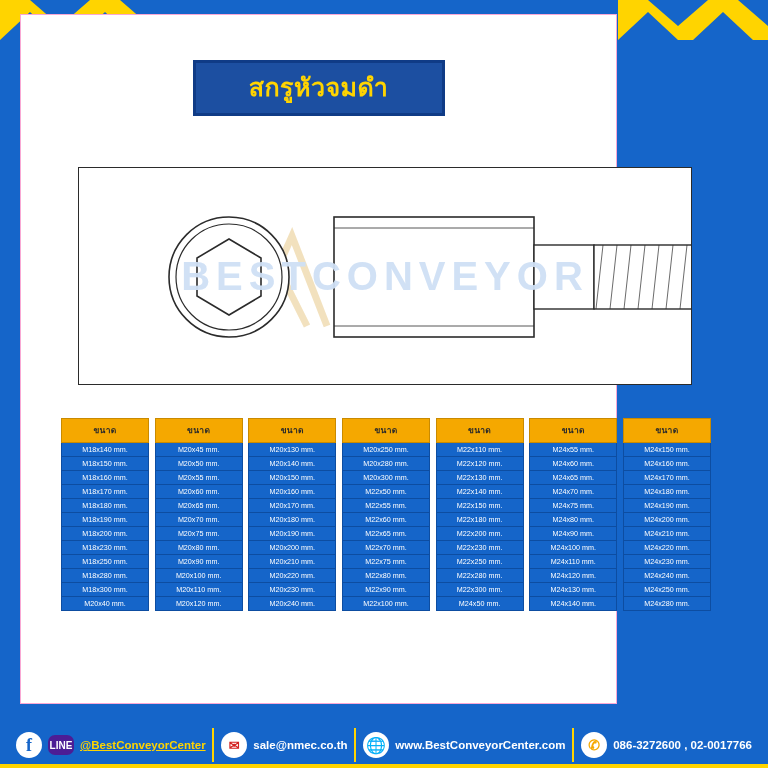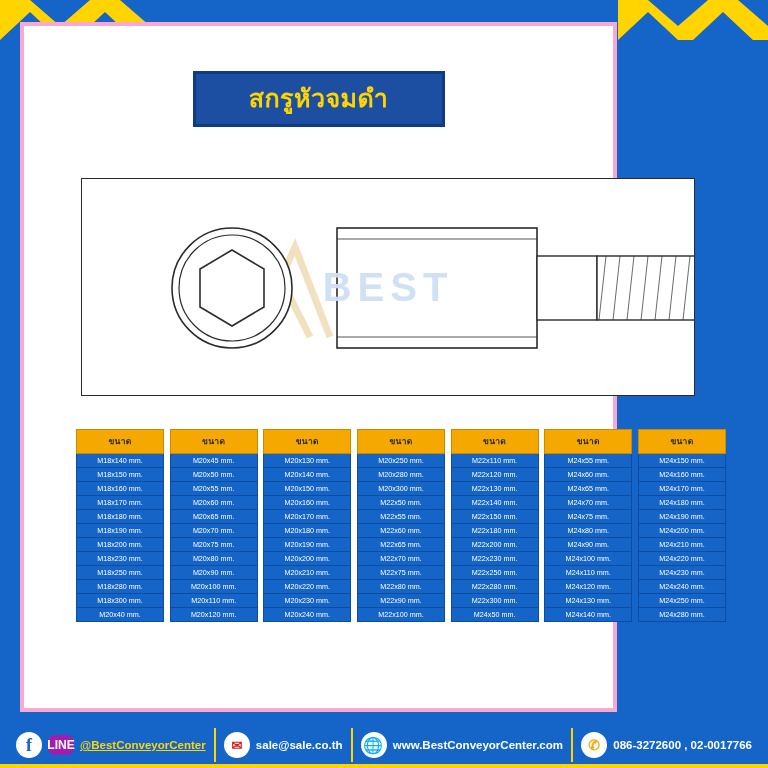--- a/index.html
+++ b/index.html
@@ -16,24 +16,24 @@
   .corner { position:absolute; width:150px; height:40px; overflow:hidden; }
   .corner svg { display:block; }
   .c-tl { top:0; left:0; }
   .c-tr { top:0; right:0; }
   .c-bl { bottom:0; left:0; }
   .c-br { bottom:0; right:0; }
 
   
   .page {
     position:absolute;
-    left:20px; top:22px;
+    left:20px; top:14px;
     width:597px; height:690px;
     background:#ffffff;
-    border:4px solid #f9a8d4;
+    border:1px solid #f9a8d4;
   }
 
   
   .title-banner {
     position:absolute;
     left:50%; transform:translateX(-50%);
     top:45px;
     width:252px;
     background:#1c4fa1;
     border:3px solid #0f3b86;
@@ -78,21 +78,20 @@
     opacity:.55;
   }
 
   
   .tables {
     position:absolute;
     left:40px; top:403px;
     width:650px;
     display:flex;
     justify-content:space-between;
-    margin-left:12px;
   }
   .tbl { width:88px; }
   .tbl .head {
     background:#f5a800;
     border:1px solid #c98a00;
     color:#2a2a2a;
     font-size:8.5px;
     font-weight:bold;
     text-align:center;
     padding:4px 0 5px 0;
@@ -140,21 +139,21 @@
   .f-sep {
     width:2px; height:34px; background:#ffd400;
   }
   .icon-circle {
     width:26px; height:26px; border-radius:50%;
     display:flex; align-items:center; justify-content:center;
     font-size:14px; font-weight:bold;
     color:#1565c9; background:#ffffff;
   }
   .ic-fb { background:#ffffff; color:#1565c9; font-family:"Liberation Serif", serif; font-size:18px;}
-  .ic-line { background:#a21caf; color:#ffffff; font-size:12px; border-radius:7px; width:26px; height:20px;}
+  .ic-line { background:#4c1d95; color:#ffffff; font-size:10px; border-radius:7px; width:26px; height:20px;}
   .ic-mail { background:#ffffff; color:#d32020; font-size:13px;}
   .ic-web { background:#ffffff; color:#1e88e5; font-size:16px;}
   .ic-phone { background:#ffffff; color:#f5a800; font-size:14px;}
   .f-text-yellow { color:#ffd400;text-decoration:underline; }
   .f-band {
     position:absolute; left:0; bottom:0; width:768px; height:4px; background:#ffd400;
   }
 </style>
 </head>
 <body>
@@ -213,20 +212,21 @@
         <line x1="552" y1="77" x2="545" y2="141"></line>
         <line x1="566" y1="77" x2="559" y2="141"></line>
         <line x1="580" y1="77" x2="573" y2="141"></line>
         <line x1="594" y1="77" x2="587" y2="141"></line>
         <line x1="608" y1="77" x2="601" y2="141"></line>
       </g>
     </svg>
 
     <div class="watermark">
       <div class="wm-text">BEST</div>
+      <div class="wm-text">CONVEYOR</div>
     </div>
   </div>
 
   <div class="tables">
 
     <div class="tbl">
       <div class="head">ขนาด</div>
       <div class="cell">M18x140 mm.</div>
       <div class="cell">M18x150 mm.</div>
       <div class="cell">M18x160 mm.</div>
@@ -346,21 +346,21 @@
     <div class="f-group">
       <span class="icon-circle ic-fb">f</span>
       <span class="icon-circle ic-line">LINE</span>
       <span class="f-text-yellow">@BestConveyorCenter</span>
     </div>
 
     <div class="f-sep"></div>
 
     <div class="f-group">
       <span class="icon-circle ic-mail">✉</span>
-      <span>sale@sale.co.th</span>
+      <span>sale@nmec.co.th</span>
     </div>
 
     <div class="f-sep"></div>
 
     <div class="f-group">
       <span class="icon-circle ic-web">🌐</span>
       <span>www.BestConveyorCenter.com</span>
     </div>
 
     <div class="f-sep"></div>

